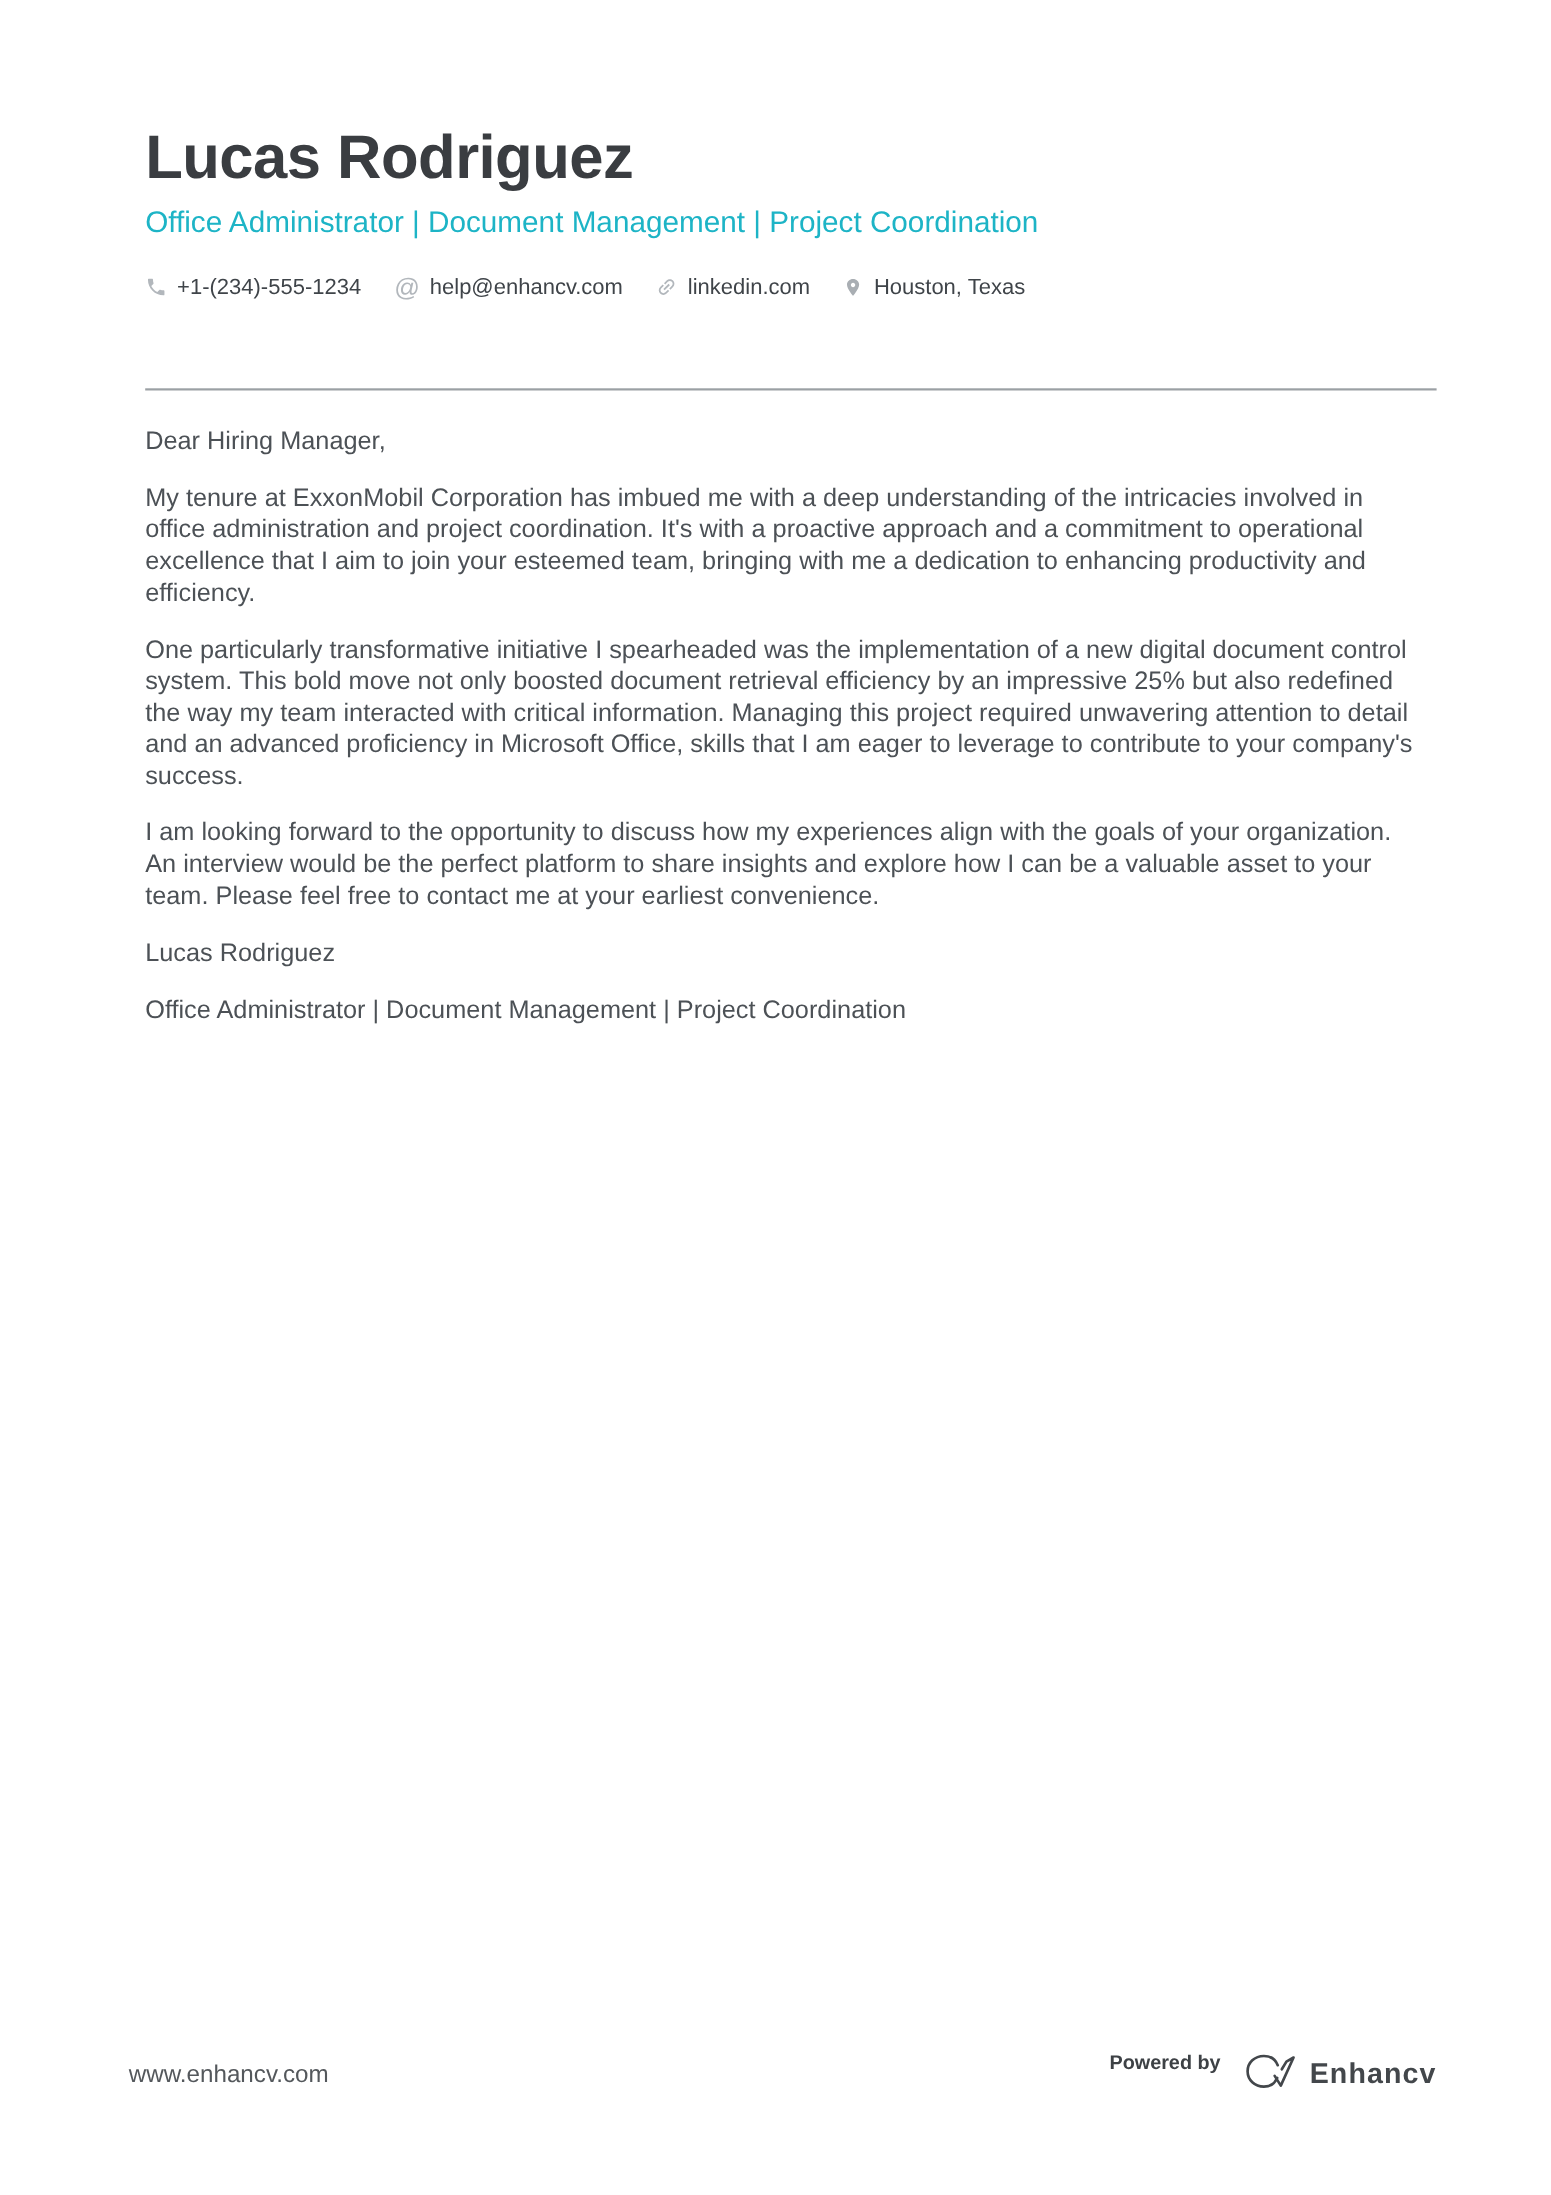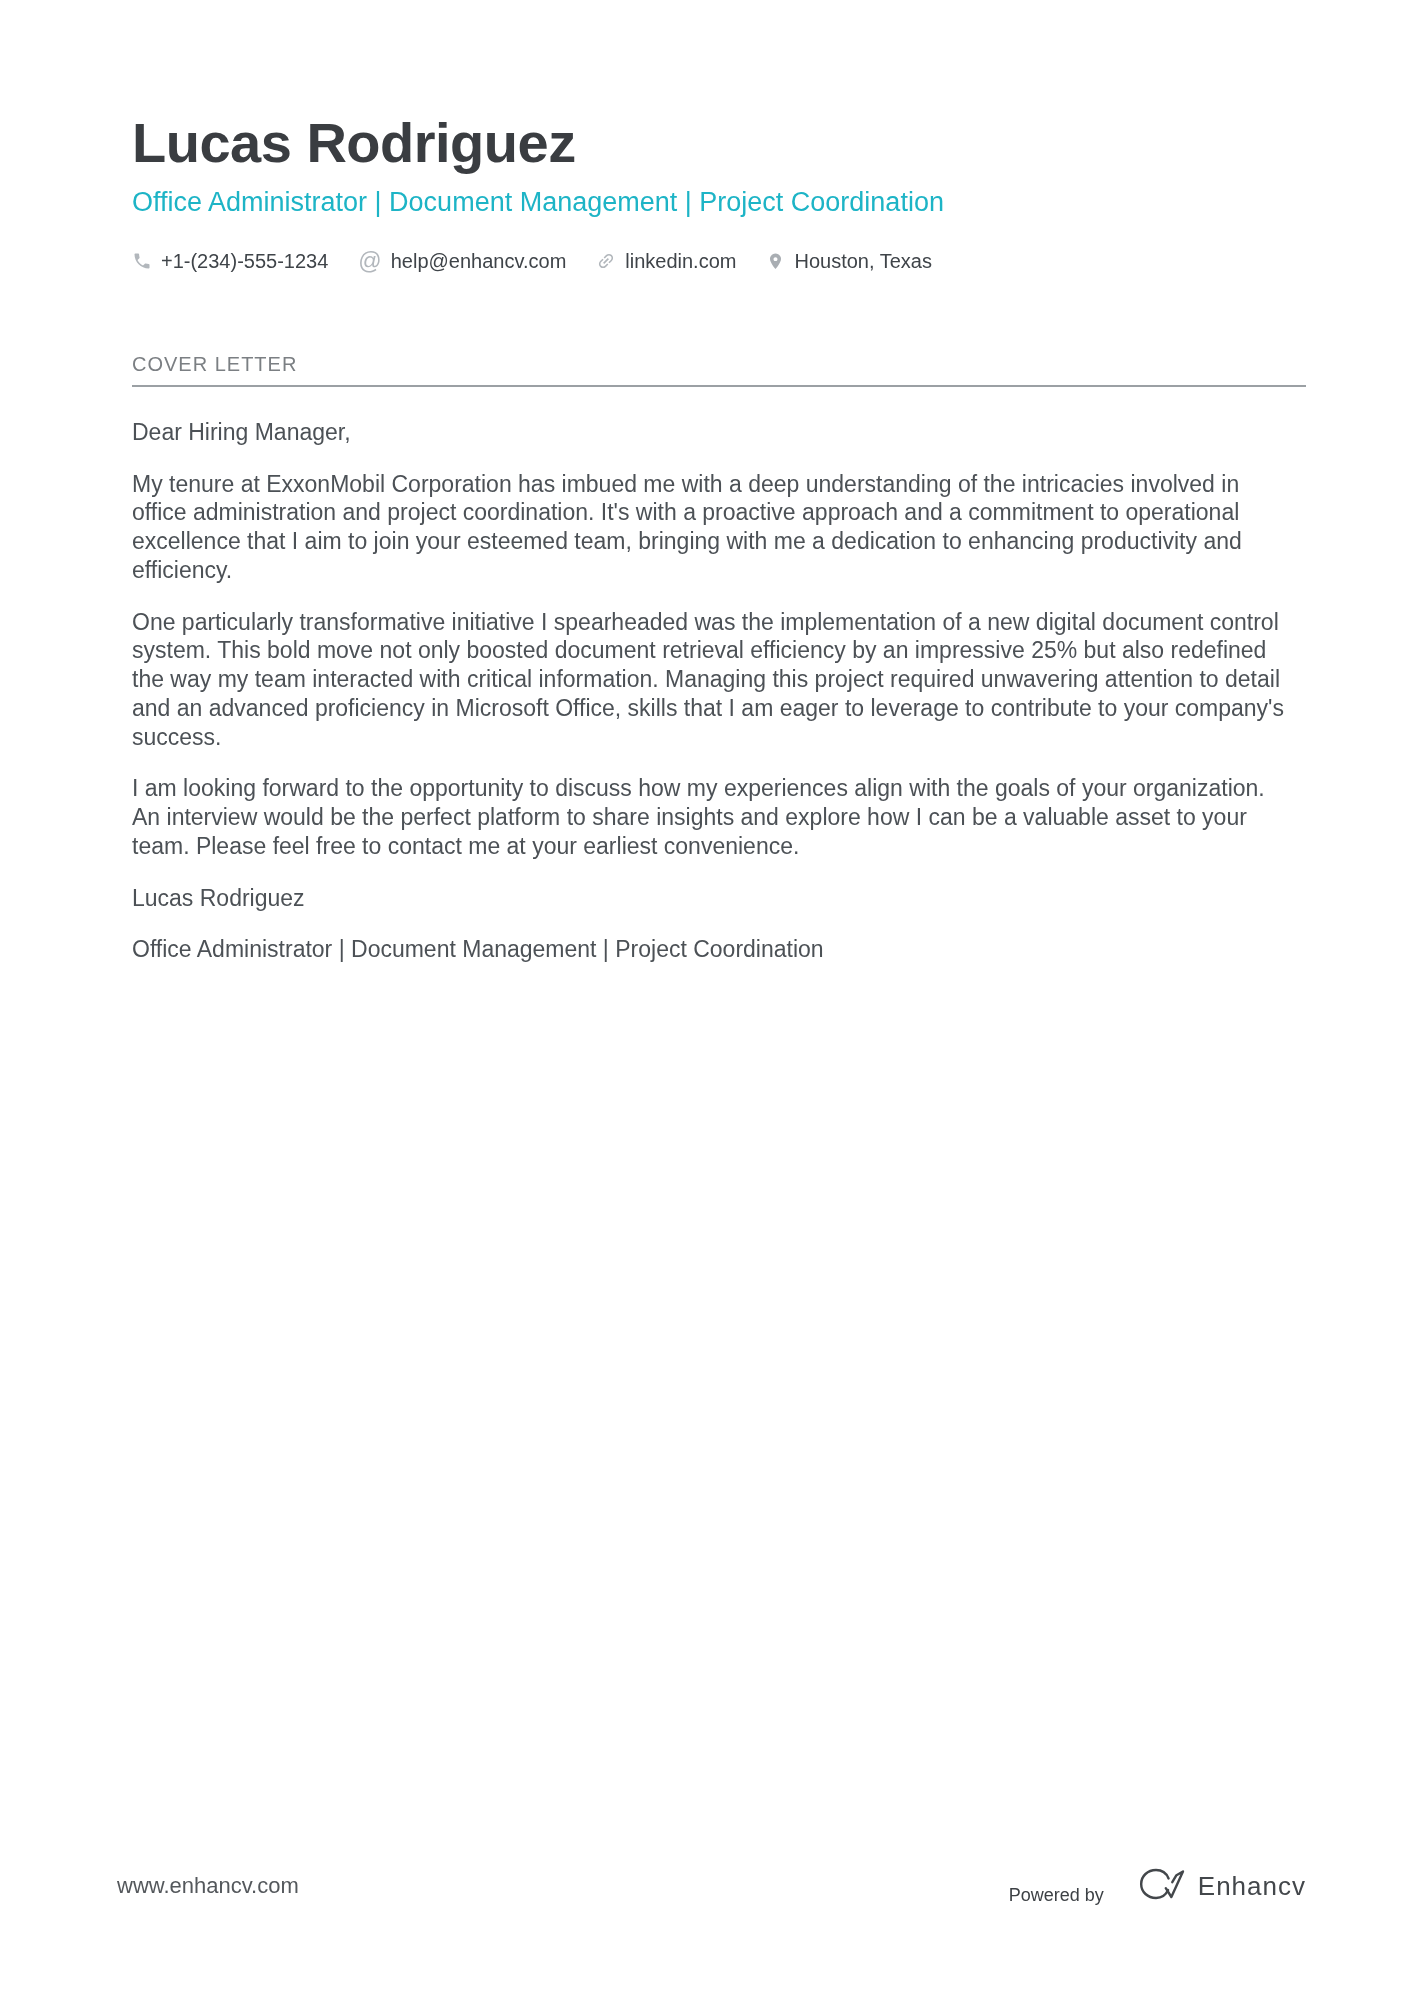--- a/index.html
+++ b/index.html
@@ -82,22 +82,23 @@
     align-items: center;
   }
   .footer-site {
     font-size: 22px;
     color: #54585c;
     text-decoration: none;
     cursor: pointer;
   }
   .powered {
     display: flex;
-    align-items: flex-end;
-    gap: 33px;
+    align-items: flex-start;
+    gap: 20px;
+    font-weight: bold;
   }
   .powered-label {
     font-size: 18px;
     color: #3d4145;
   }
   .brand-lockup {
     display: flex;
     align-items: center;
     gap: 9px;
     text-decoration: none;
@@ -149,21 +150,20 @@
             <svg width="19" height="19" viewBox="0 0 24 24" fill="#a9aeb3">
                 <path d="M12 2C8.13 2 5 5.13 5 8.5c0 5.25 7 13 7 13s7-7.75 7-13C19 5.13 15.87 2 12 2zm0 9.5c-1.38 0-2.5-1.12-2.5-2.5s1.12-2.5 2.5-2.5 2.5 1.12 2.5 2.5-1.12 2.5-2.5 2.5z"></path>
               </svg>
           </span>
           <span>Houston, Texas</span>
         </span>
       </div>
     </header>
 
     <section class="section">
-      <div class="section-label">COVER LETTER</div>
       <hr class="rule">
 
       <div class="letter">
         <p>Dear Hiring Manager,</p>
         <p>My tenure at ExxonMobil Corporation has imbued me with a deep understanding of the intricacies involved in office administration and project coordination. It's with a proactive approach and a commitment to operational excellence that I aim to join your esteemed team, bringing with me a dedication to enhancing productivity and efficiency.</p>
         <p>One particularly transformative initiative I spearheaded was the implementation of a new digital document control system. This bold move not only boosted document retrieval efficiency by an impressive 25% but also redefined the way my team interacted with critical information. Managing this project required unwavering attention to detail and an advanced proficiency in Microsoft Office, skills that I am eager to leverage to contribute to your company's success.</p>
         <p>I am looking forward to the opportunity to discuss how my experiences align with the goals of your organization. An interview would be the perfect platform to share insights and explore how I can be a valuable asset to your team. Please feel free to contact me at your earliest convenience.</p>
         <p>Lucas Rodriguez</p>
         <p>Office Administrator | Document Management | Project Coordination</p>
       </div>

